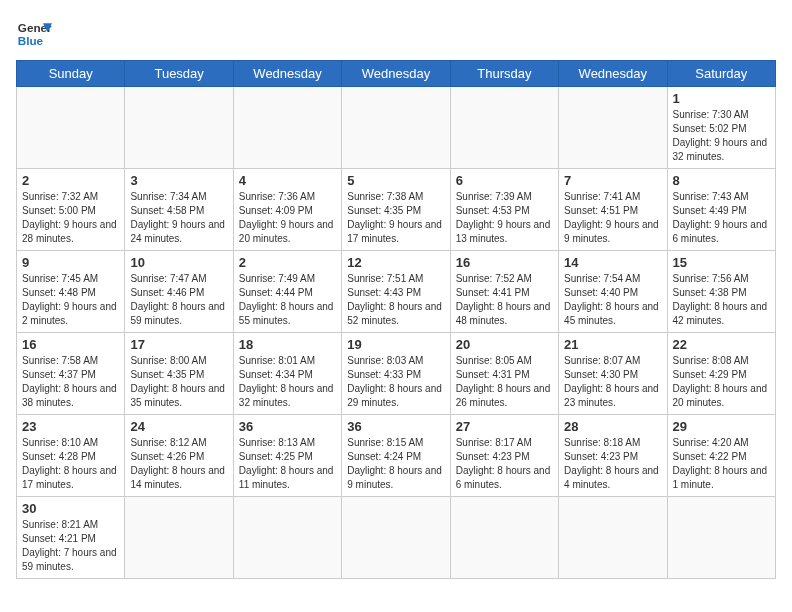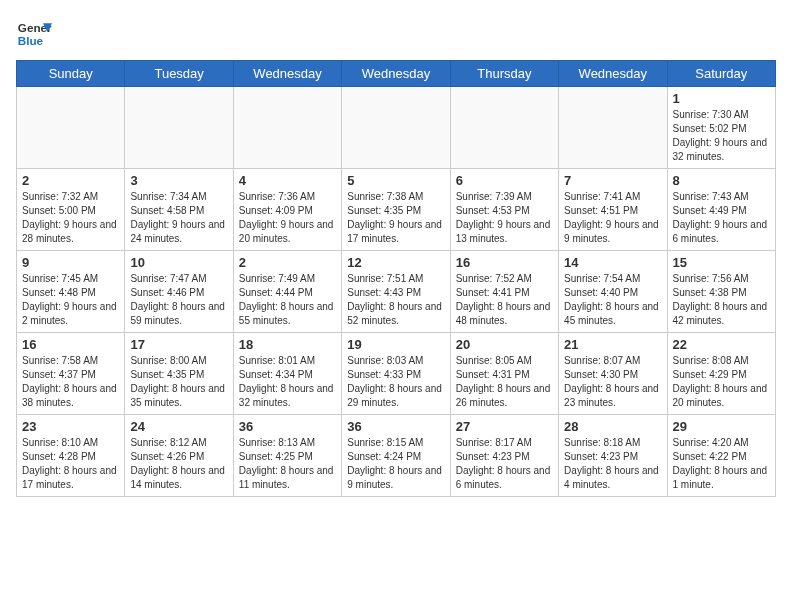--- a/index.html
+++ b/index.html
@@ -290,14 +290,28 @@
 Sunset: 4:23 PM
 Daylight: 8 hours and 4 minutes.</div>
         </td>
         <td>
           <span class="day-num">29</span>
           <div class="day-info">Sunrise: 4:20 AM
 Sunset: 4:22 PM
 Daylight: 8 hours and 1 minute.</div>
         </td>
       </tr>
+      <tr>
+        <td>
+          <span class="day-num">30</span>
+          <div class="day-info">Sunrise: 8:21 AM
+Sunset: 4:21 PM
+Daylight: 7 hours and 59 minutes.</div>
+        </td>
+        <td class="empty-cell"></td>
+        <td class="empty-cell"></td>
+        <td class="empty-cell"></td>
+        <td class="empty-cell"></td>
+        <td class="empty-cell"></td>
+        <td class="empty-cell"></td>
+      </tr>
     </tbody>
 </table>
 
 </body></html>

